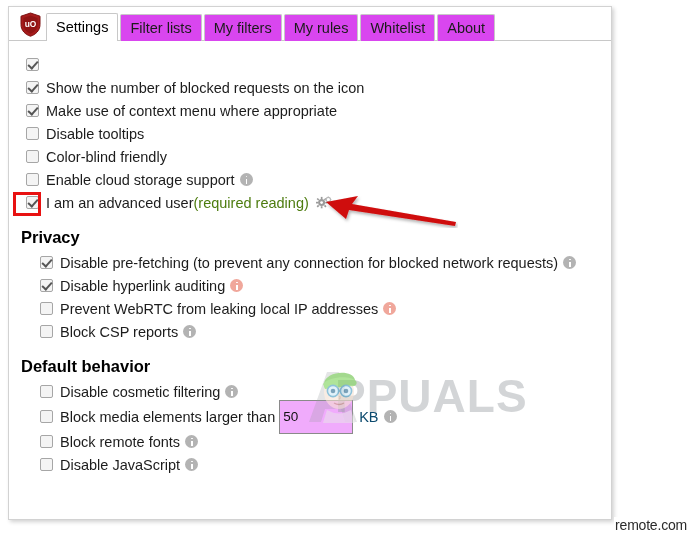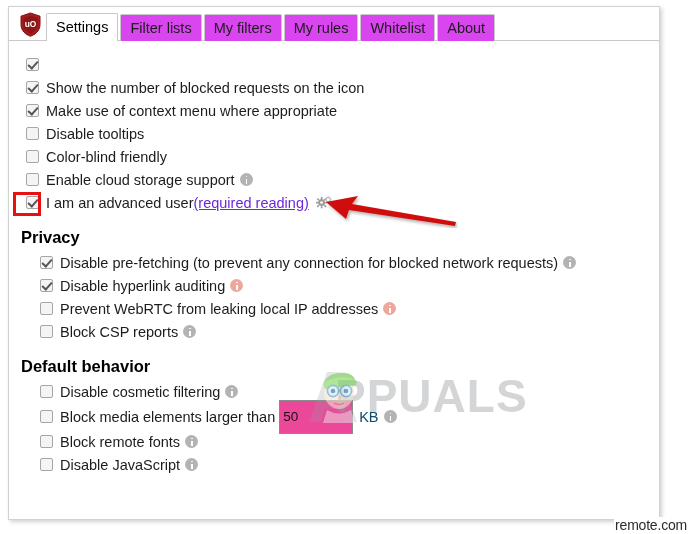--- a/index.html
+++ b/index.html
@@ -13,21 +13,21 @@
     font-family: "Liberation Sans", sans-serif;
     overflow: hidden;
     position: relative;
   }
 
   
   #app-card {
     position: absolute;
     left: 8px;
     top: 6px;
-    width: 652px;
+    width: 604px;
     height: 514px;
     background: #ffffff;
     border: 1px solid #d2d2d2;
     box-sizing: border-box;
     box-shadow: 2px 2px 4px rgba(0,0,0,0.18);
     overflow: hidden;
   }
 
   
   #tabbar {
@@ -117,22 +117,21 @@
     border-width: 0 2px 2px 0;
     transform: rotate(42deg);
   }
 
   .opt-label {
     font-size: 14.5px;
     color: #1c1c1c;
     line-height: 18px;
   }
   .link {
-    color: #6d28d9;
-    text-decoration: underline;
+    color: #4d7c0f;
   }
   .hdr {
     font-size: 16.5px;
     font-weight: bold;
     color: #000000;
     padding-left: 12px;
     margin: 14px 0 5px 0;
     line-height: 20px;
   }
   .subnote {
@@ -183,21 +182,21 @@
     height: 14px;
     flex: 0 0 auto;
     vertical-align: -2px;
   }
 
   
   .numinput {
     width: 74px;
     height: 19px;
     border: 1px solid #8a8a8a;
-    background: #ec4899;
+    background: #f0abfc;
     font-family: "Liberation Sans", sans-serif;
     font-size: 13.5px;
     color: #111;
     padding: 16px 3px;
     margin: 0 6px 0 4px;
     box-sizing: border-box;
     border-radius: 0;
   }
   .unit { font-size: 14.5px; color:#0c4a6e; }
 

